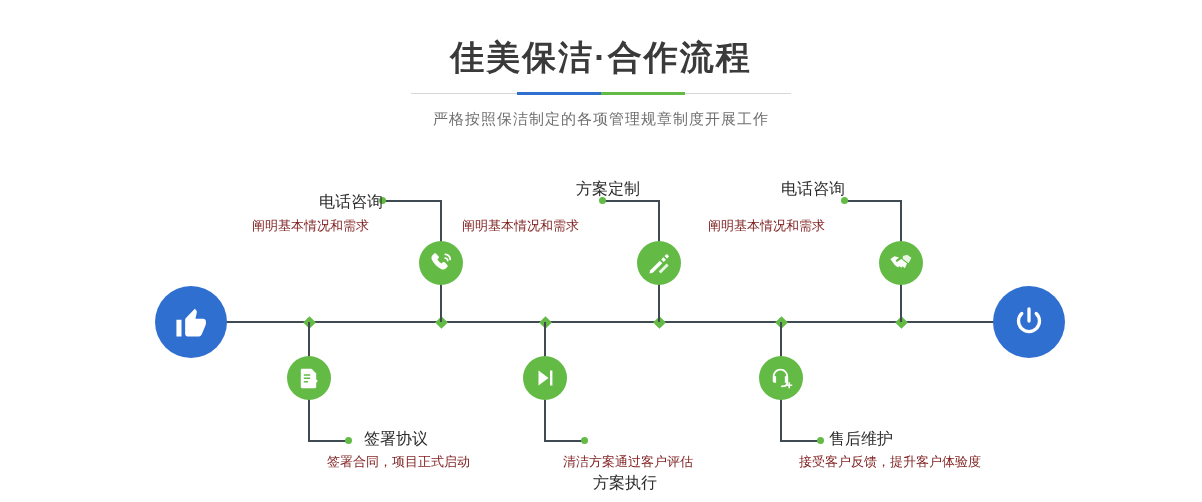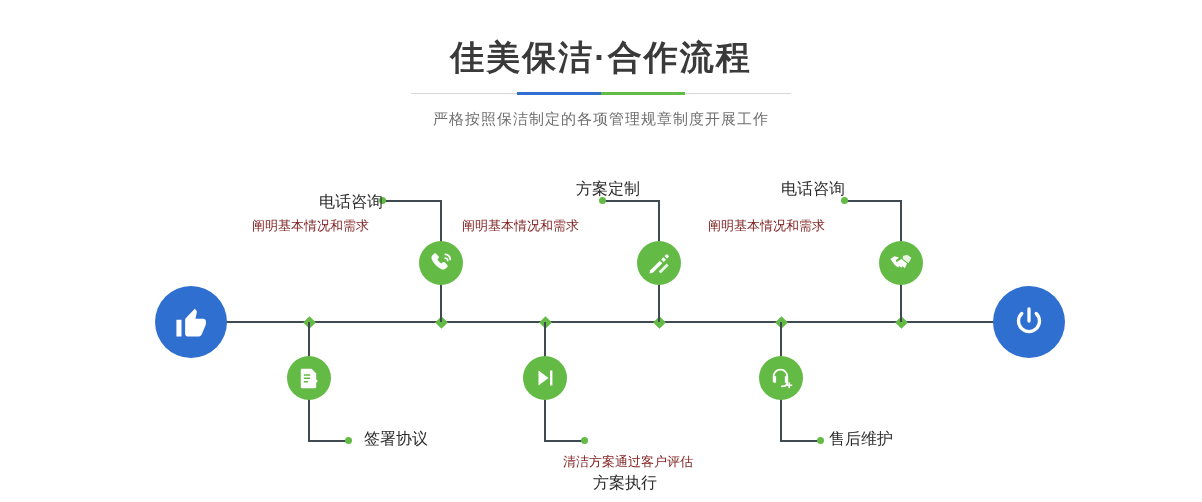--- a/index.html
+++ b/index.html
@@ -217,20 +217,21 @@
     <span>
       <svg width="24" height="24" viewBox="0 0 24 24" fill="#ffffff">
         <path d="M5 2.8h9.5l4.7 4.7V21c0 .6-.5 1.2-1.2 1.2H5c-.6 0-1.2-.5-1.2-1.2V4c0-.6.5-1.2 1.2-1.2z"></path>
         <path d="M6.8 8.2h6.4v1.5H6.8zM6.8 11.6h6.4v1.5H6.8zM6.8 15h4.2v1.5H6.8z" fill="#63bb46"></path>
         <path d="M18.6 12.8l2.3 2.3-5 5-2.3-2.3z" fill="#ffffff"></path>
         <path d="M12.9 19.1l2.3 2.3-3.1.8z" fill="#ffffff"></path>
       </svg>
     </span>
   </div>
   <div class="step-label" style="left:364px; top:429px;">签署协议</div>
+  <div class="step-desc" style="left:327px; top:453px;">签署合同，项目正式启动</div>
 
   <div class="stem" style="left:658px; top:200px; height:122px;"></div>
   <div class="lead" style="left:603px; top:200px; width:56px;"></div>
   <div class="lead-dot" style="left:599px; top:200px;"></div>
   <div class="circle-icon" style="left:637px; top:241px;">
     <span>
       <svg width="25" height="25" viewBox="0 0 24 24" fill="#ffffff">
         <path d="M3.2 18.4l9.1-9.1 2.4 2.4-9.1 9.1-3.3.9z"></path>
         <path d="M13.6 8.1l2.2-2.2 2.4 2.4-2.2 2.2z"></path>
         <path d="M16.8 4.9l1.3-1.3c.5-.5 1.2-.5 1.7 0l.7.7c.5.5.5 1.2 0 1.7l-1.3 1.3z"></path>
@@ -274,14 +275,15 @@
   <div class="lead-dot" style="left:817px; top:440px;"></div>
   <div class="circle-icon" style="left:759px; top:356px;">
     <span>
       <svg width="25" height="25" viewBox="0 0 24 24" fill="#ffffff">
         <path d="M11 2.6c-4.1 0-7.4 3.3-7.4 7.4v4.4c0 .9.7 1.6 1.6 1.6h1.6V9.9H5.4c0-3.1 2.5-5.6 5.6-5.6s5.6 2.5 5.6 5.6h-1.4V16h1.4c0 1.3-1 2.4-2.3 2.5l-2.6.1v1.7l2.8-.1c2.2-.1 3.9-1.9 3.9-4.1V10c0-4.1-3.3-7.4-7.4-7.4z"></path>
         <path d="M18.6 15.6h1.6v2.1h2.1v1.6h-2.1v2.1h-1.6v-2.1h-2.1v-1.6h2.1z"></path>
       </svg>
     </span>
   </div>
   <div class="step-label" style="left:829px; top:429px;">售后维护</div>
+  <div class="step-desc" style="left:799px; top:453px;">接受客户反馈，提升客户体验度</div>
 
 </div>
 
 </body></html>

